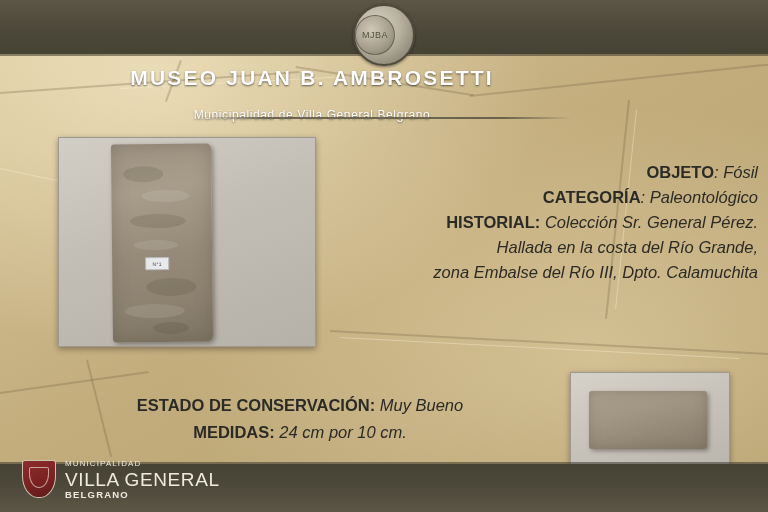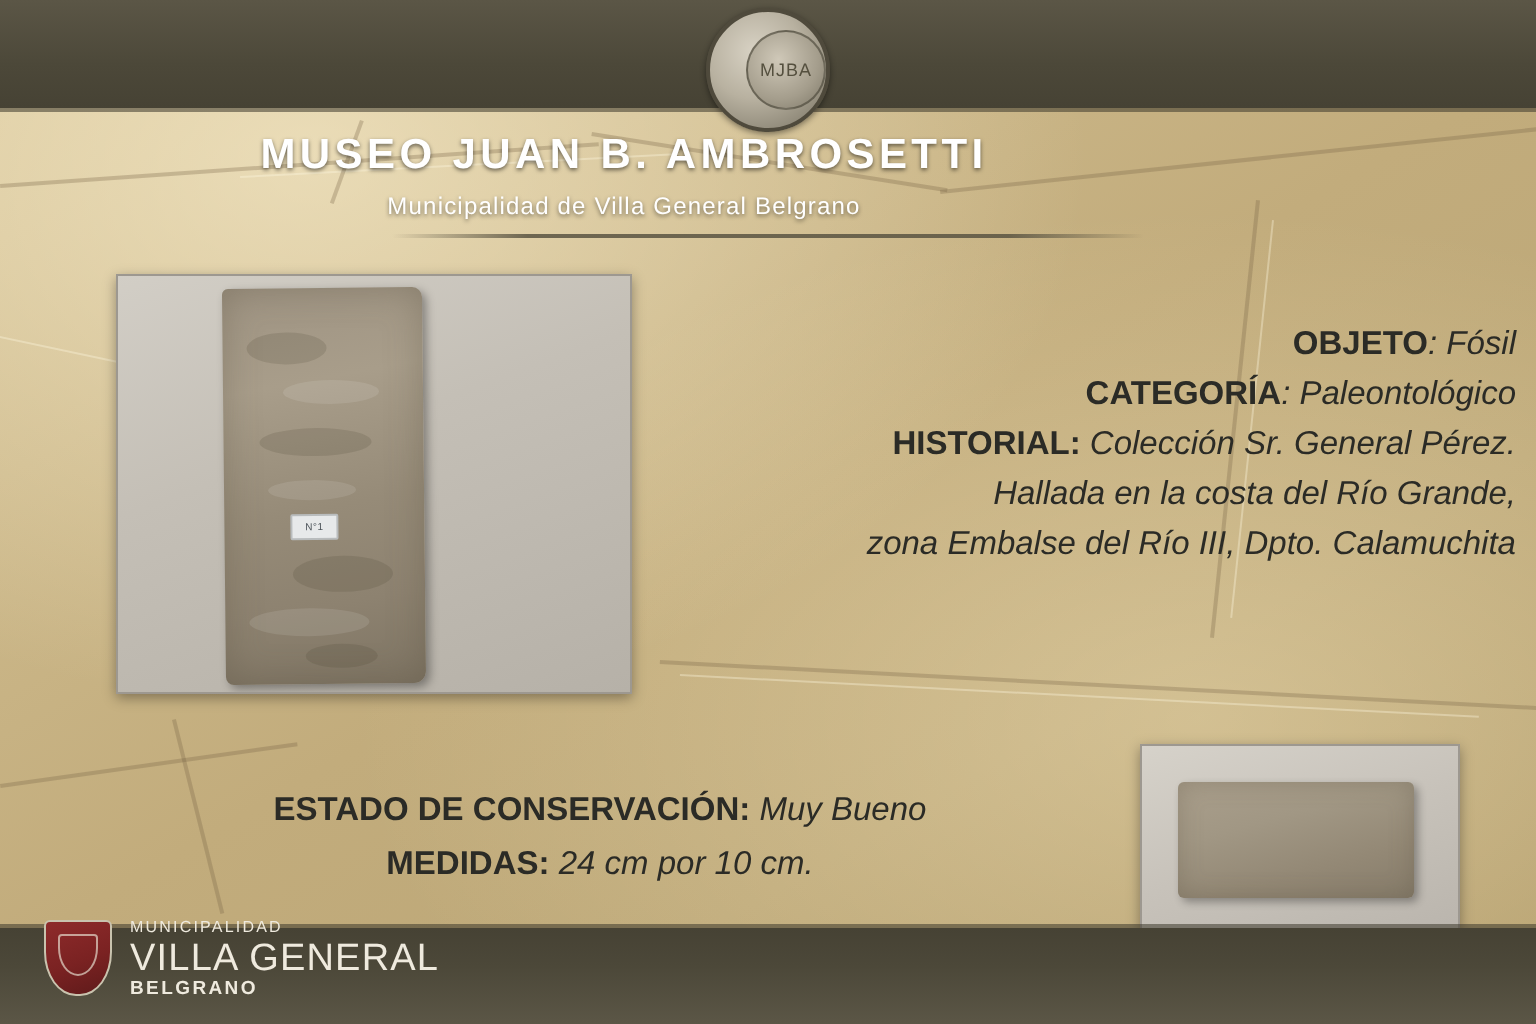--- a/index.html
+++ b/index.html
@@ -44,42 +44,42 @@
     position: absolute; left: 0; bottom: 48px; width: 768px; height: 2px;
     background: rgba(60,56,44,0.55);
   }
 
   
   .seal {
     position: absolute; left: 50%; top: 4px; transform: translateX(-50%);
     width: 62px; height: 62px; border-radius: 50%;
     background: radial-gradient(circle at 38% 34%, #d8d2c4 0%, #b8b1a0 45%, #8e8878 80%, #6f6a5c 100%);
     border: 2px solid #4f4a3c;
-    display: flex; align-items: center; justify-content: flex-end;
+    display: flex; align-items: center; justify-content: flex-start;
     box-shadow: 0 1px 3px rgba(0,0,0,0.45);
   }
   .seal .inner {
     width: 40px; height: 40px; border-radius: 50%;
     background: radial-gradient(circle at 40% 36%, #cfc8b8 0%, #a49d8c 60%, #7d7767 100%);
     border: 1px solid rgba(70,66,54,0.6);
     display: flex; align-items: center; justify-content: center;
     font-size: 9px; color: #55503f; letter-spacing: .5px;
   }
 
   
   .title-wrap {
     position: absolute; left: 0; top: 66px; width: 624px; text-align: center;
   }
   .main-title {
     font-size: 21px; font-weight: bold; letter-spacing: 2.2px;
     color: #ffffff; text-shadow: 0 1px 2px rgba(0,0,0,0.55);
     margin: 0;
   }
   .sub-title {
-    margin-top: 6px;
+    margin-top: 18px;
     font-size: 12px; letter-spacing: .6px; color: #ffffff;
     text-shadow: 0 1px 2px rgba(0,0,0,0.5);
   }
   .title-rule {
     position: absolute; left: 196px; top: 117px; width: 376px; height: 2px;
     background: linear-gradient(90deg, rgba(90,84,66,0) 0%, rgba(90,84,66,0.85) 18%, rgba(90,84,66,0.85) 82%, rgba(90,84,66,0) 100%);
   }
 
   
   .photo-main {

